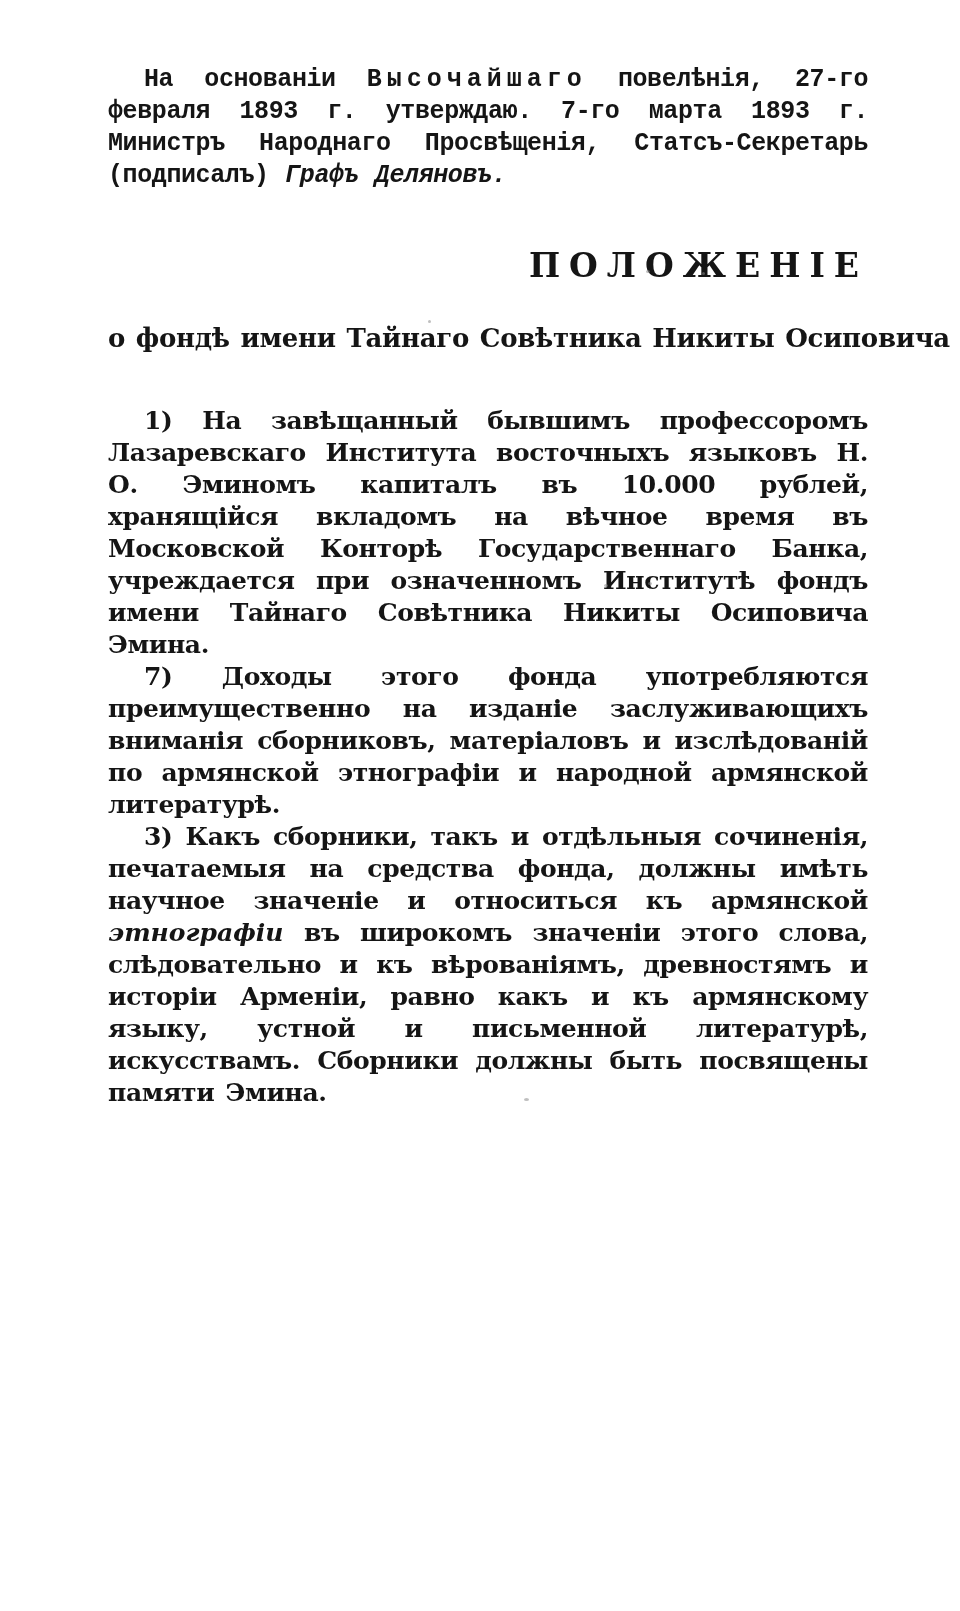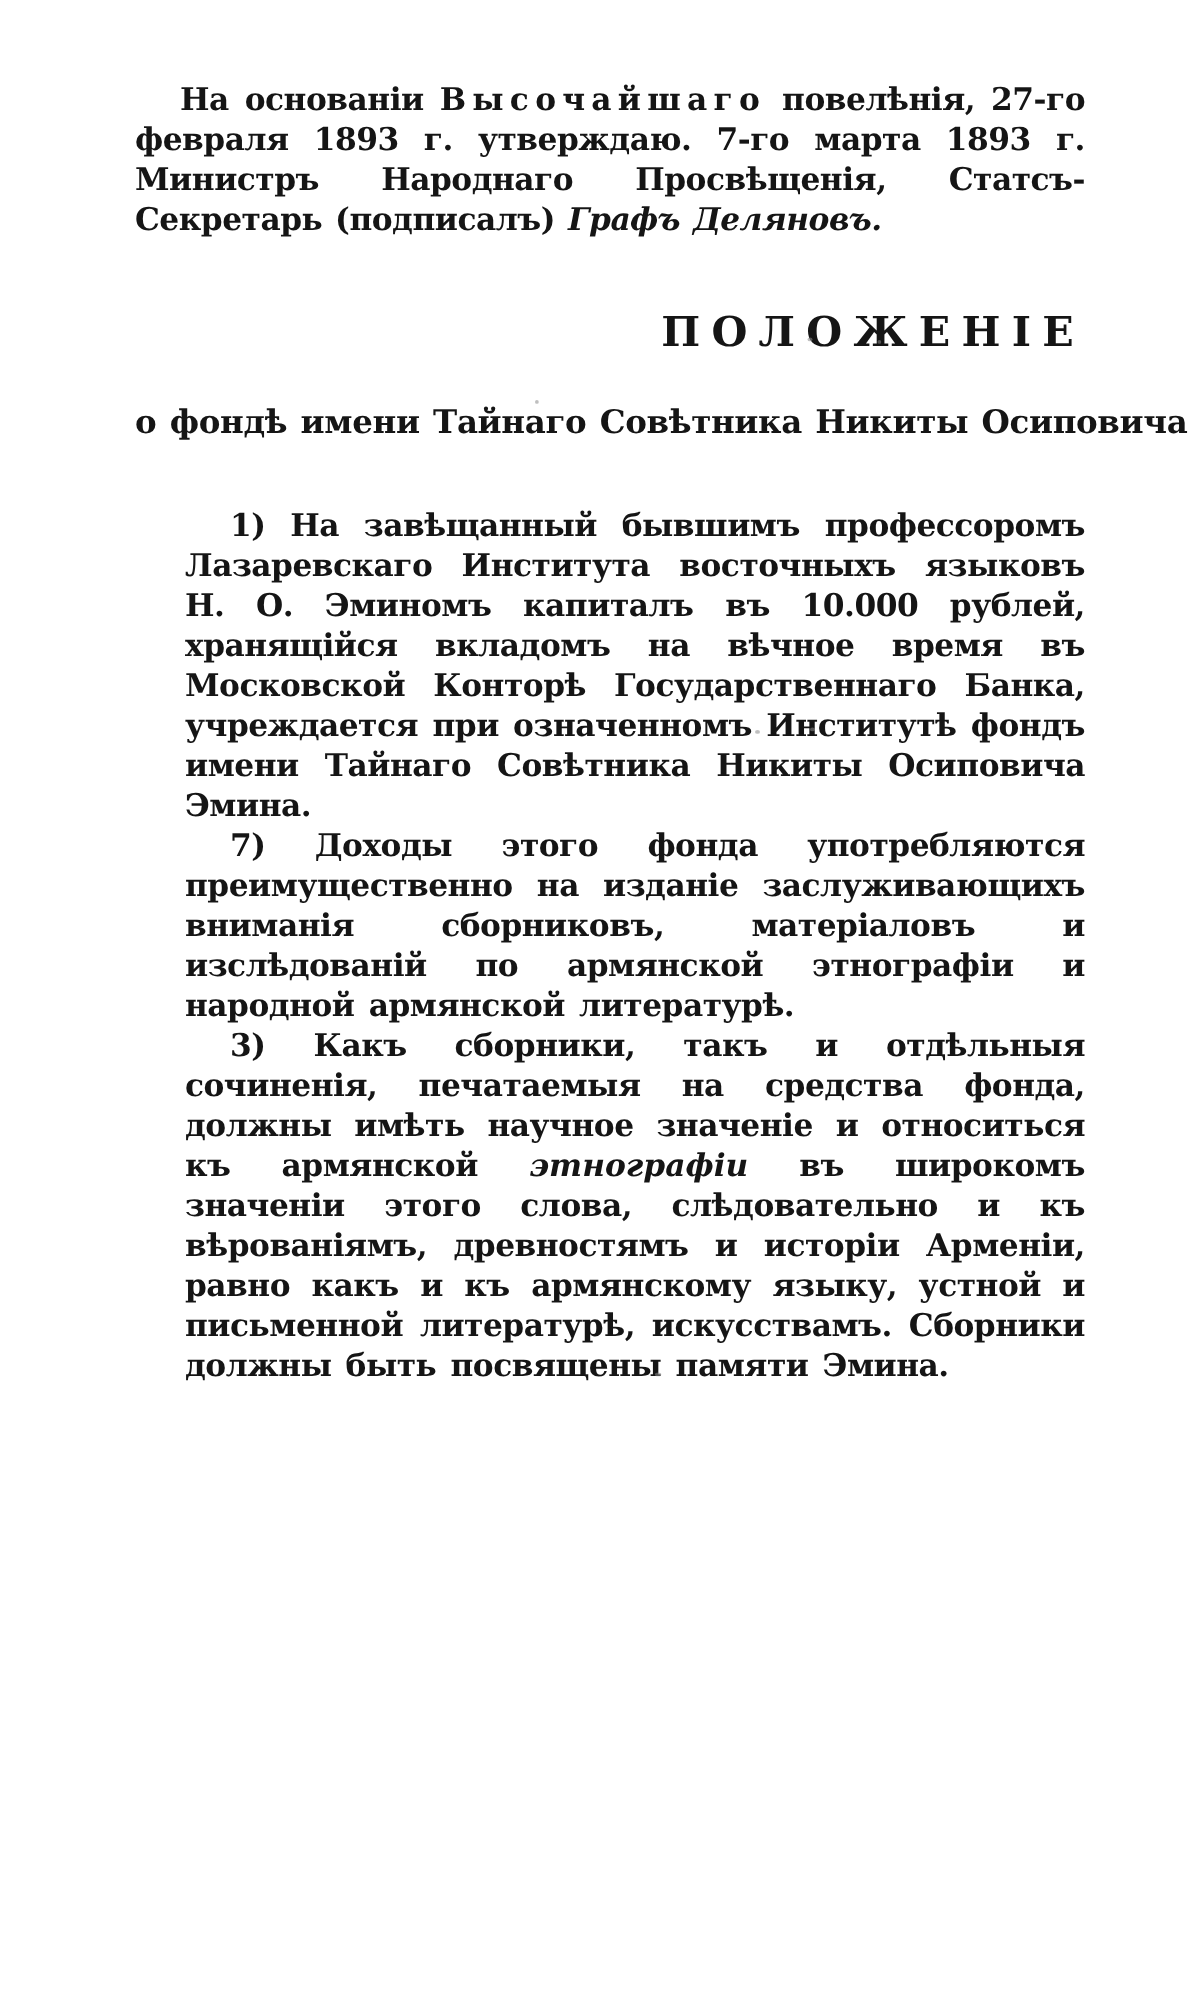--- a/index.html
+++ b/index.html
@@ -21,20 +21,21 @@
     top: 64px;
     width: 760px;
   }
   .preamble {
     font-size: 25px;
     line-height: 32px;
     letter-spacing: -0.4px;
     text-align: justify;
     text-indent: 36px;
     word-spacing: 2px;
+    font-family: Liberation Mono, monospace;
   }
   .spaced {
     letter-spacing: 5px;
   }
   .sig {
     font-style: italic;
   }
   .doc-title {
     margin-top: 52px;
     font-size: 33px;
@@ -51,21 +52,20 @@
     line-height: 33px;
     text-align: center;
   }
   .subtitle-line {
     white-space: nowrap;
     letter-spacing: -0.3px;
     word-spacing: 2px;
   }
   .body-text {
     margin-top: 50px;
-    margin-left: 40px;
   }
   .body-text p {
     font-size: 25px;
     line-height: 32px;
     letter-spacing: -0.4px;
     word-spacing: 3px;
     text-align: justify;
     text-indent: 36px;
   }
   .em-italic {

